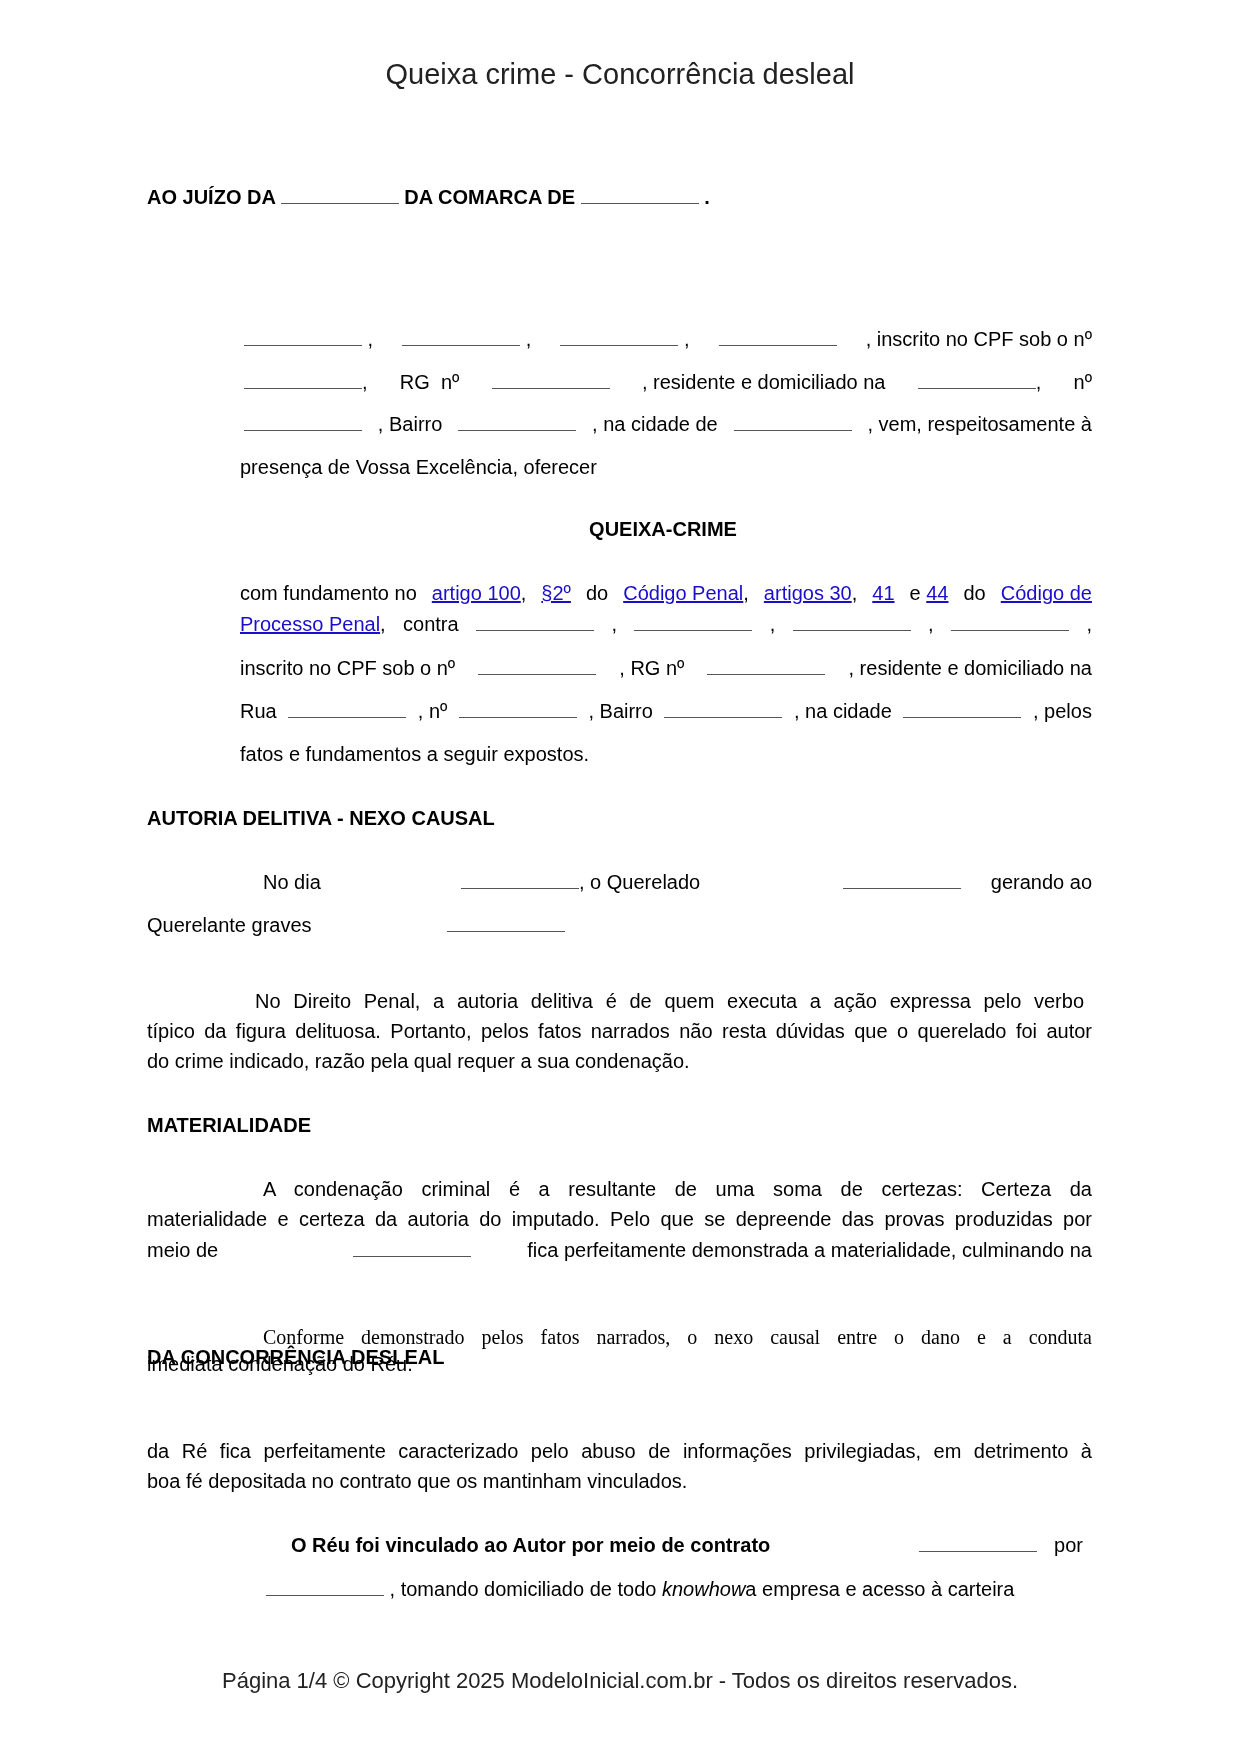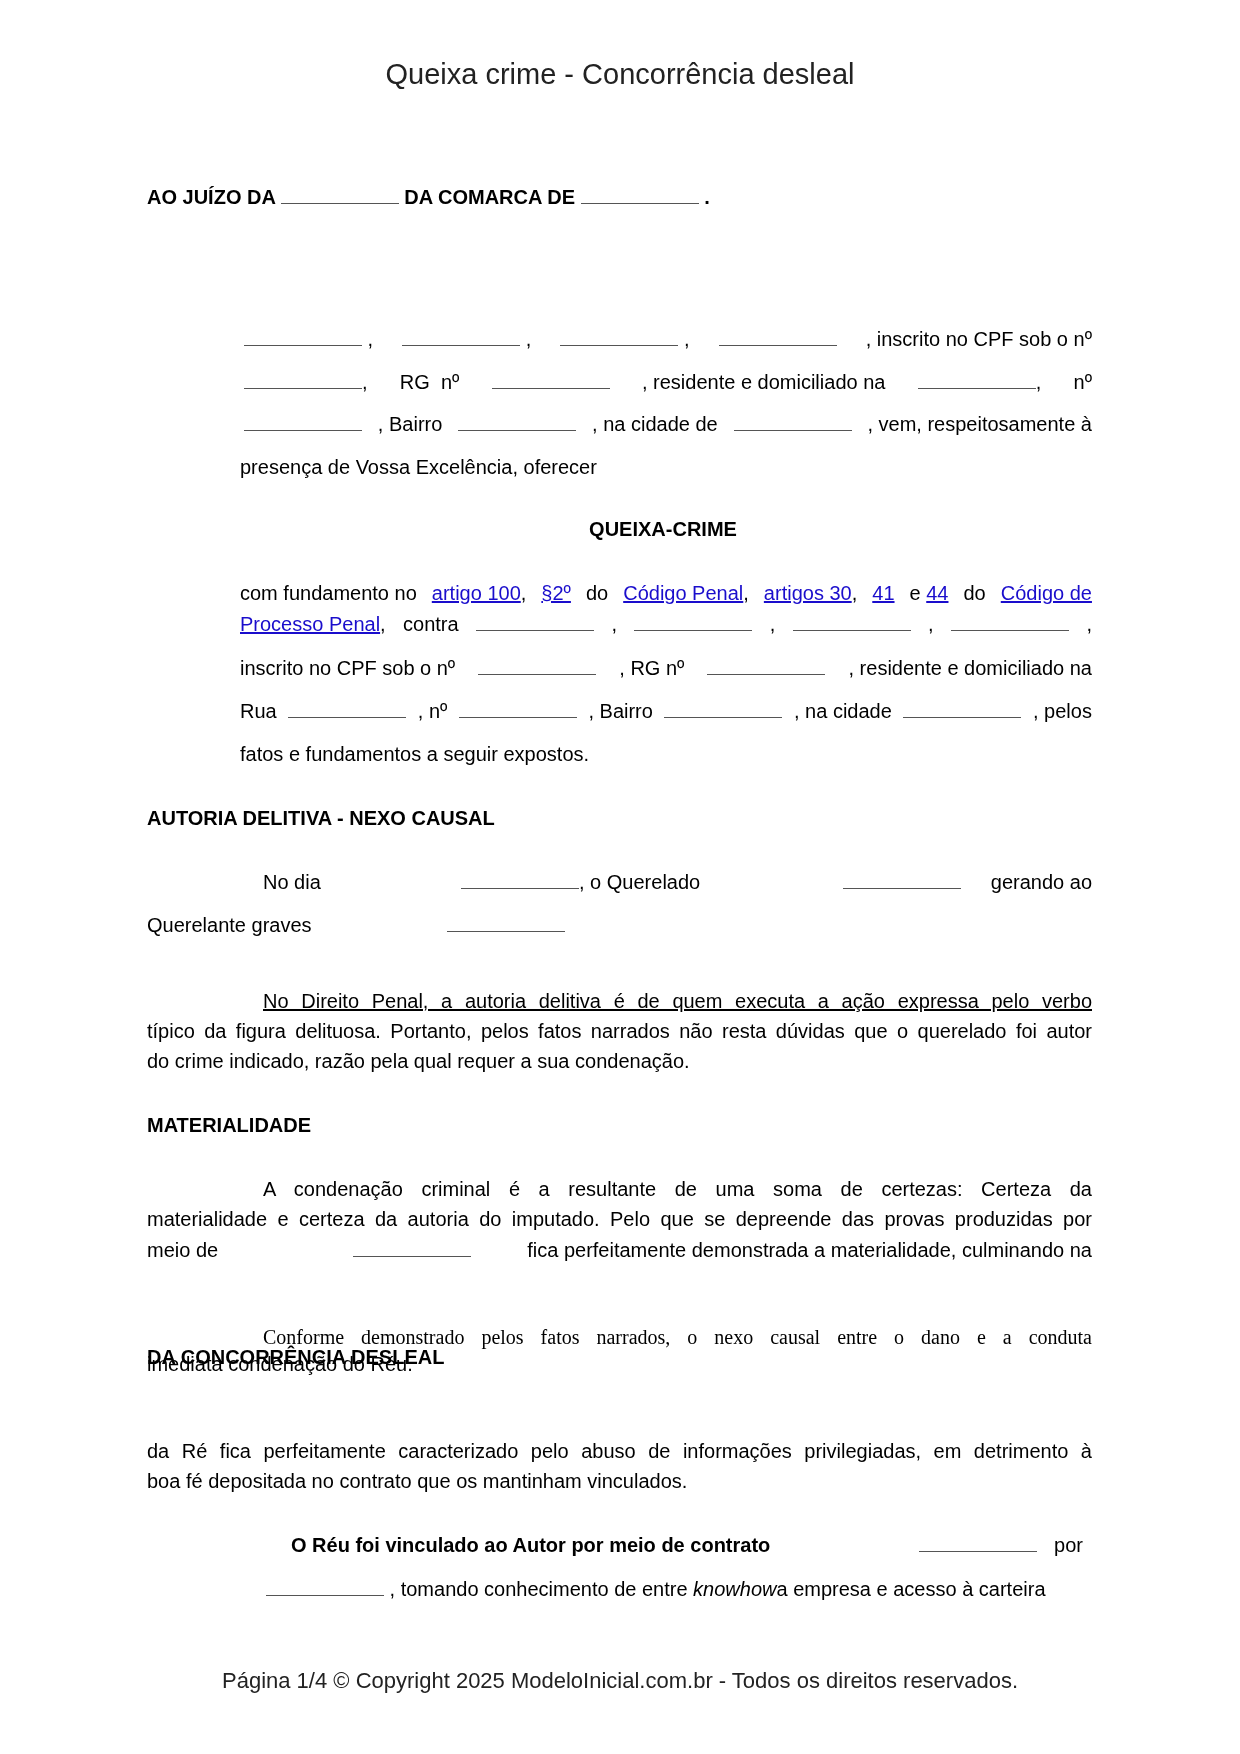--- a/index.html
+++ b/index.html
@@ -104,21 +104,21 @@
 <div class="line" style="left:147px; width:945px; top:869px;">
   <span class="abs" style="left:116px;">No  dia</span>
   <span class="abs" style="left:314px;"><span class="blank"></span><span>,  o  Querelado</span></span>
   <span class="abs" style="left:696px;"><span class="blank"></span></span>
   <span class="abs" style="right:0;">gerando  ao</span>
 </div>
 <div class="line" style="left:147px; width:945px; top:912px;">
   <span class="abs" style="left:0;">Querelante graves</span>
   <span class="abs" style="left:300px;"><span class="blank"></span></span>
 </div>
-<div class="line just" style="left: 147px; width: 945px; top: 988px; padding-left: 116px; box-sizing: border-box; display: block; text-align: justify; text-align-last: justify; text-decoration: underline;">No Direito Penal, a autoria delitiva é de quem executa a ação expressa pelo verbo</div>
+<div class="line just" style="left: 139px; width: 945px; top: 988px; padding-left: 116px; box-sizing: border-box; display: block; text-align: justify; text-align-last: justify;">No Direito Penal, a autoria delitiva é de quem executa a ação expressa pelo verbo</div>
 <div class="line" style="left:147px; width:945px; top:1018px; text-align:justify; text-align-last:justify;">típico da figura delituosa. Portanto, pelos fatos narrados não resta dúvidas que o querelado foi autor</div>
 <div class="line" style="left:147px; top:1048px;">do crime indicado, razão pela qual requer a sua condenação.</div>
 
 <div class="line bold" style="left:147px; top:1112px;">MATERIALIDADE</div>
 <div class="line" style="left:263px; width:829px; top:1176px; text-align:justify; text-align-last:justify;">A condenação criminal é a resultante de uma soma de certezas: Certeza da</div>
 <div class="line" style="left:147px; width:945px; top:1206px; text-align:justify; text-align-last:justify;">materialidade e certeza da autoria do imputado. Pelo que se depreende das provas produzidas por</div>
 <div class="line" style="left:147px; width:945px; top:1237px;">
   <span class="abs" style="left:0;">meio de</span>
   <span class="abs" style="left:206px;"><span class="blank"></span></span>
   <span class="abs" style="right:0;">fica perfeitamente demonstrada a materialidade, culminando na</span>
@@ -129,17 +129,17 @@
 <div class="line" style="left:263px; width:829px; top:1324px; text-align:justify; text-align-last:justify;font-family:Liberation Serif, serif;">Conforme demonstrado pelos fatos narrados, o nexo causal entre o dano e a conduta</div>
 <div class="line" style="left:147px; width:945px; top:1438px; text-align:justify; text-align-last:justify;">da Ré fica perfeitamente caracterizado pelo abuso de informações privilegiadas, em detrimento à</div>
 <div class="line" style="left:147px; top:1468px;">boa fé depositada no contrato que os mantinham vinculados.</div>
 <div class="line" style="left:263px; width:820px; top:1532px;">
   <span class="abs bold" style="left:0;margin-left:28px;">O Réu foi vinculado ao Autor por meio de contrato</span>
   <span class="abs" style="left:656px;"><span class="blank"></span></span>
   <span class="abs" style="right:0;">por</span>
 </div>
 <div class="line" style="left:266px; width:826px; top:1576px;">
   <span class="blank"></span>
-  <span>, tomando conhecimento de entre</span>
+  <span>, tomando domiciliado de todo</span>
   <i>knowhow</i><span>a empresa e acesso à carteira</span>
 </div>
 
 <div class="abs footer">Página 1/4 © Copyright 2025 ModeloInicial.com.br - Todos os direitos reservados.</div>
 
 </body></html>

